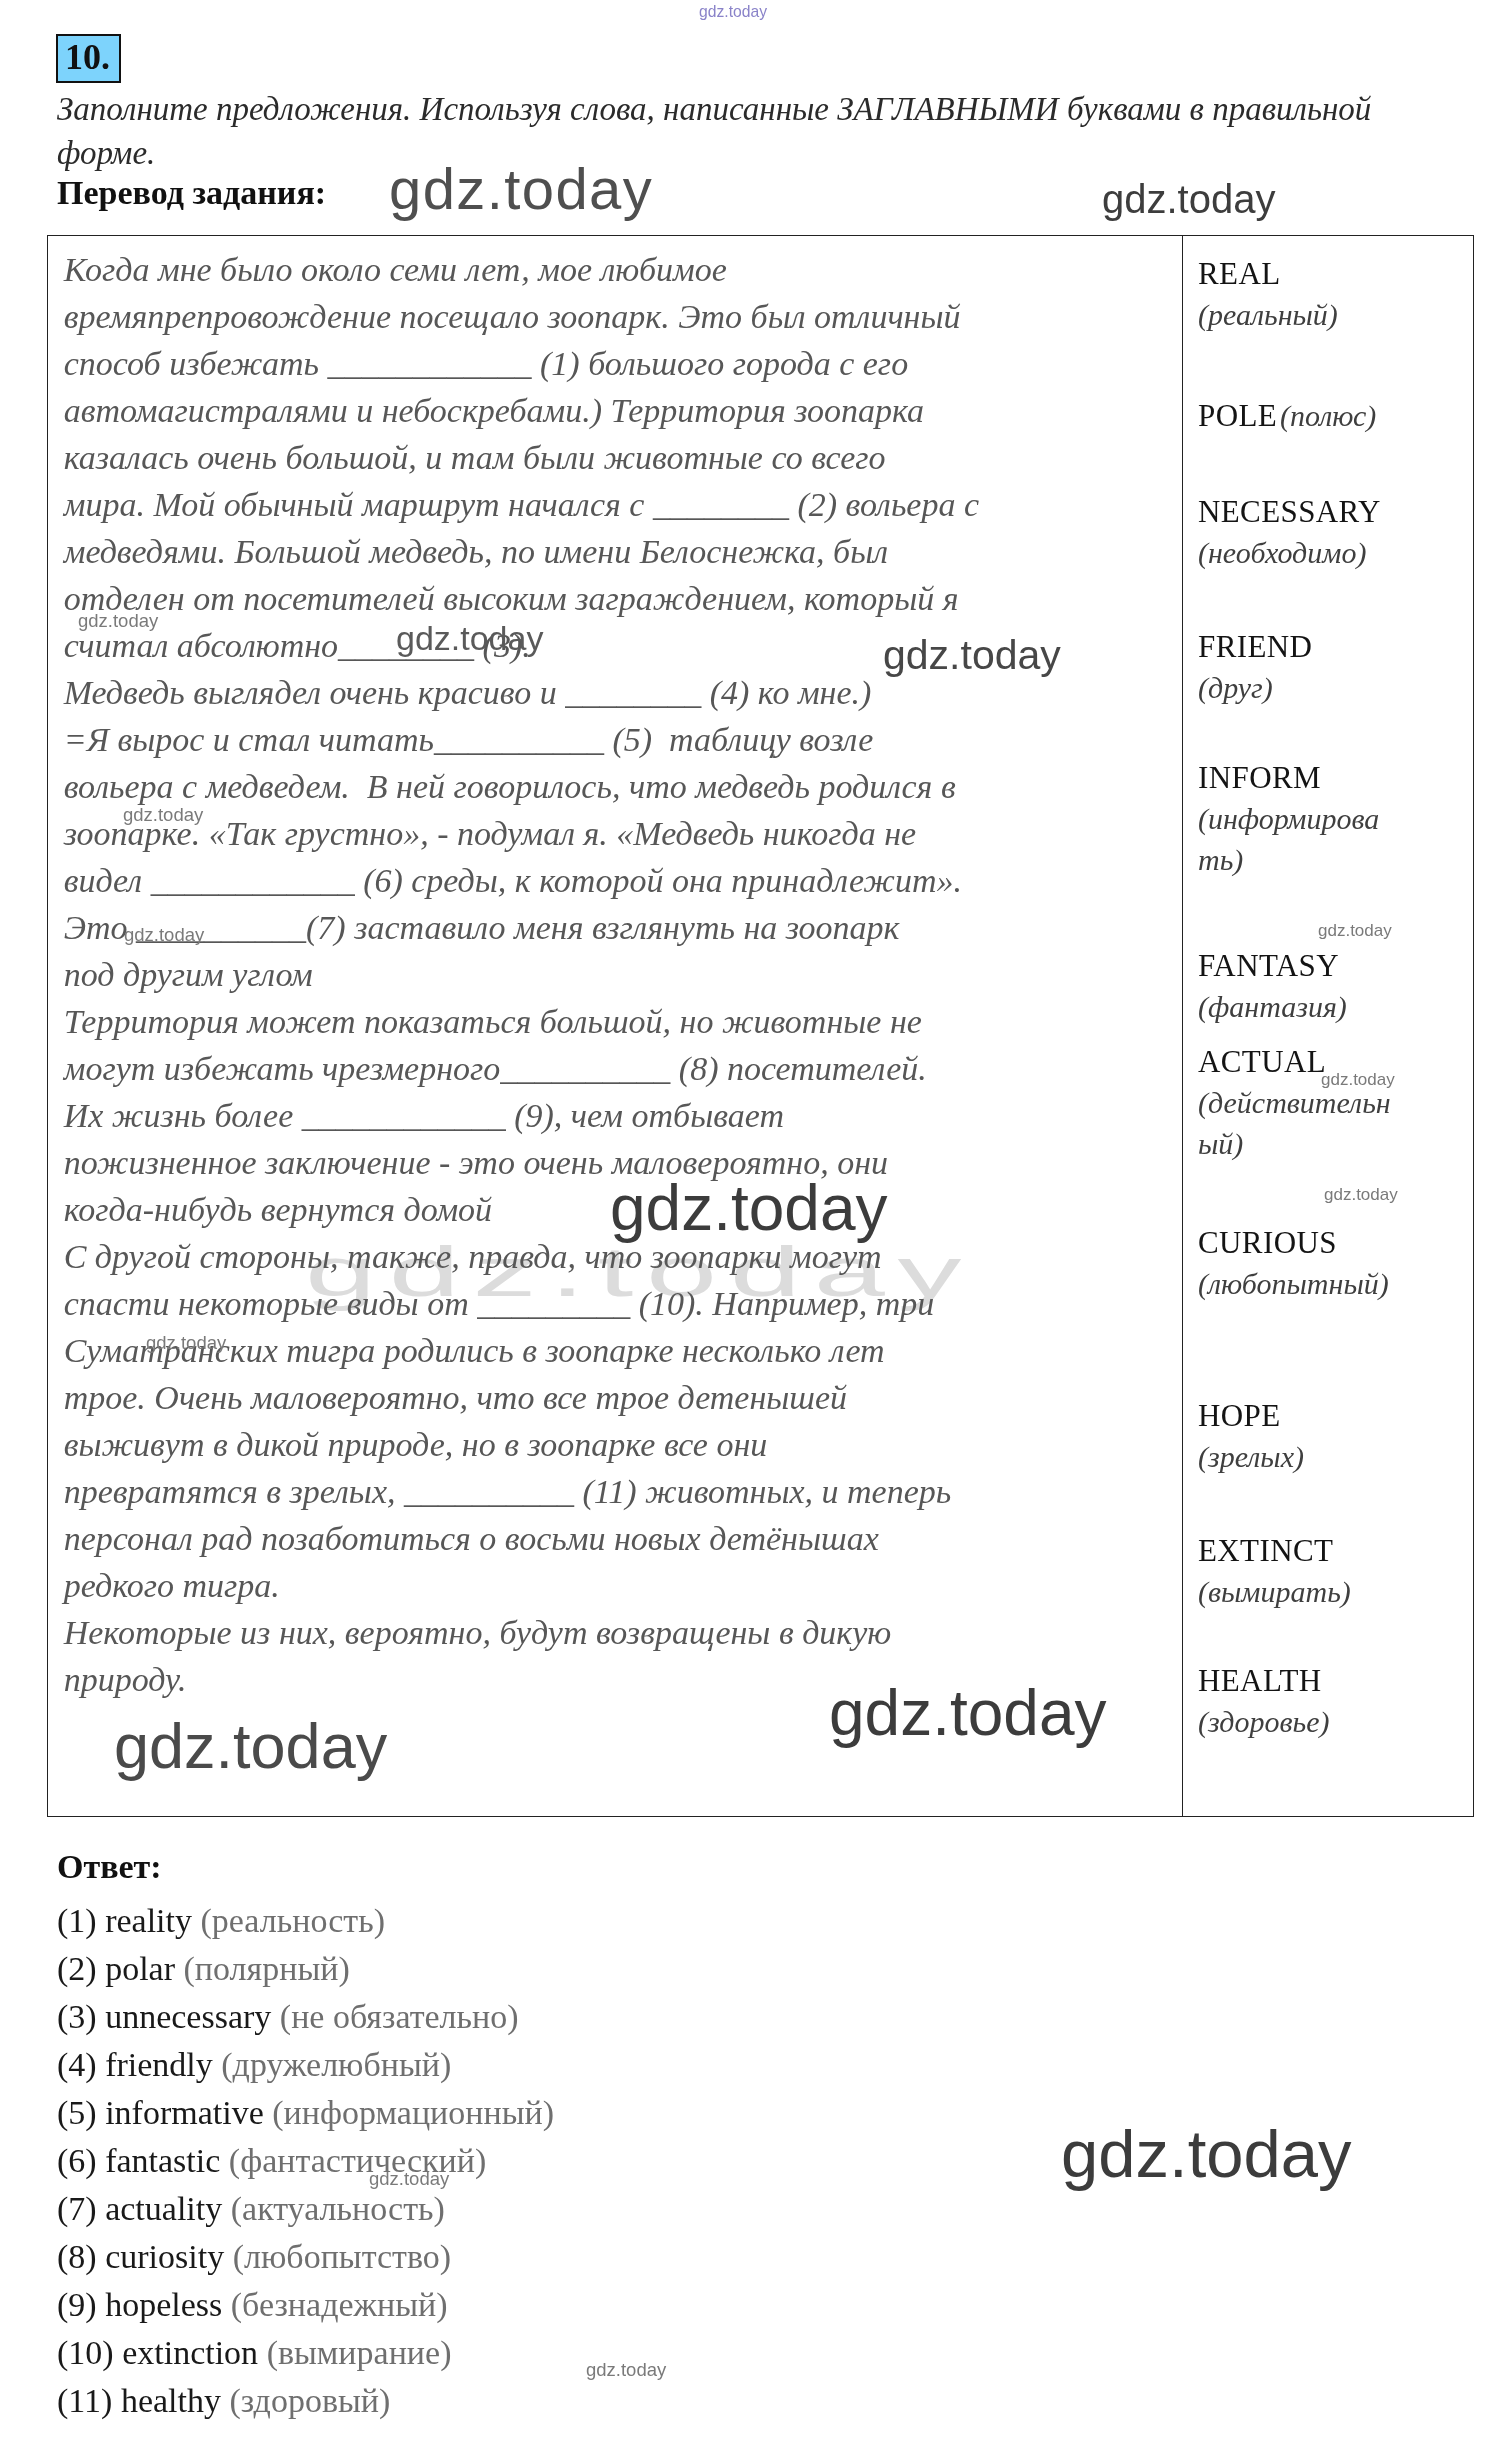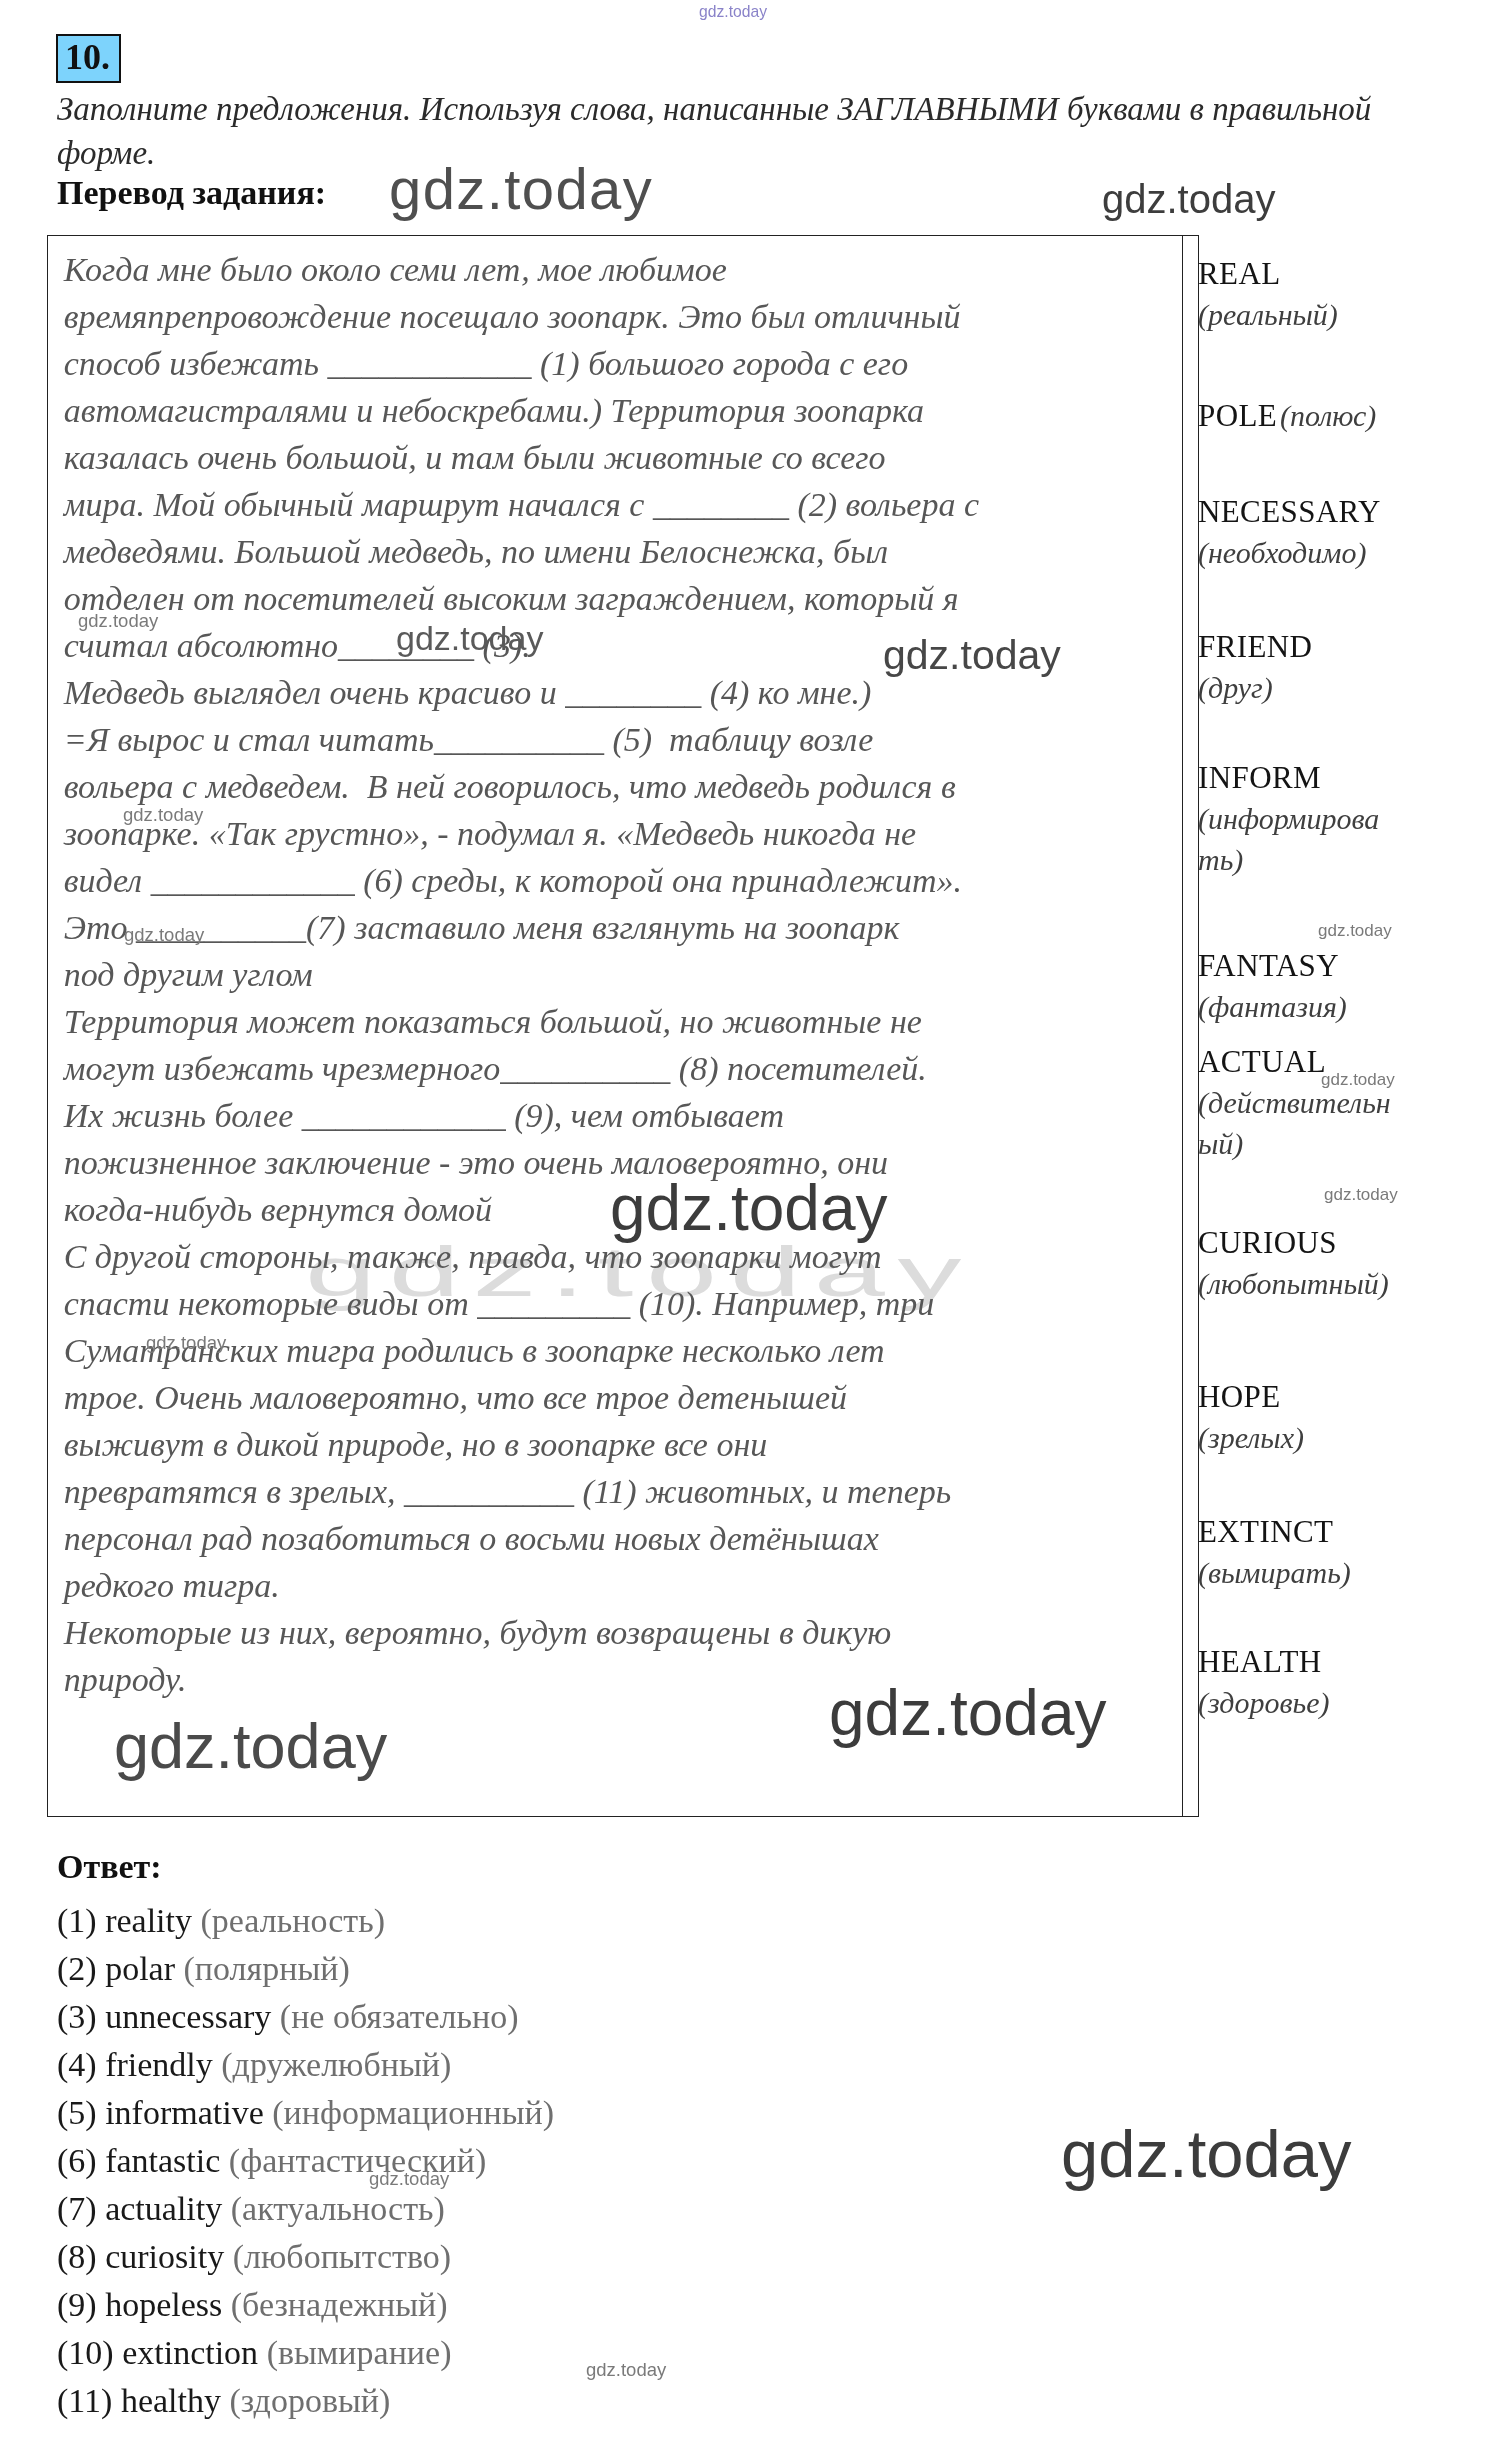--- a/index.html
+++ b/index.html
@@ -47,21 +47,21 @@
   .instructions{
     position:absolute;left:57px;top:88px;width:1334px;
     font-style:italic;font-size:33px;line-height:1.32;color:#2b2b2b;z-index:1;
   }
   .trans-label{
     position:absolute;left:57px;top:174px;font-weight:bold;font-size:34px;color:#111;z-index:1;
   }
 
   
   .task-box{
-    position:absolute;left:47px;top:235px;width:1152px;height:1582px;
+    position:absolute;left:47px;top:235px;width:1427px;height:1582px;
     border:1.4px solid #222;box-sizing:border-box;z-index:1;background:transparent;padding-left:43px;
   }
   .vdivider{
     position:absolute;left:1134px;top:0;height:100%;width:0;
     border-left:1.4px solid #222;
   }
   .passage{
     position:absolute;left:15.7px;top:10px;width:1112px;z-index:1;
   }
   .p-line{
@@ -81,21 +81,21 @@
   }
   
   .word-bank div.wb-entry:nth-of-type(2) .wb-trans{display:inline;max-width:none;}
   .word-bank div.wb-entry:nth-of-type(1){margin-bottom:60px;}
   .word-bank div.wb-entry:nth-of-type(2){margin-bottom:55px;}
   .word-bank div.wb-entry:nth-of-type(3){margin-bottom:53px;}
   .word-bank div.wb-entry:nth-of-type(4){margin-bottom:49px;}
   .word-bank div.wb-entry:nth-of-type(5){margin-bottom:65px;}
   .word-bank div.wb-entry:nth-of-type(6){margin-bottom:13.5px;}
   .word-bank div.wb-entry:nth-of-type(7){margin-bottom:58px;}
-  .word-bank div.wb-entry:nth-of-type(8){margin-bottom:72px;}
+  .word-bank div.wb-entry:nth-of-type(8){margin-bottom:91px;}
   .word-bank div.wb-entry:nth-of-type(9){margin-bottom:53px;}
   .word-bank div.wb-entry:nth-of-type(10){margin-bottom:48px;}
 
   
   .answers{position:absolute;left:57px;top:1848px;z-index:1;}
   .answers-label{font-weight:bold;font-size:34px;color:#111;margin-bottom:11.4px;}
   .ans-line{font-size:34px;line-height:48px;color:#191919;}
   .ans-num{color:#191919;}
   .ans-word{color:#191919;}
   .ans-trans{color:#6f6f6f;}

